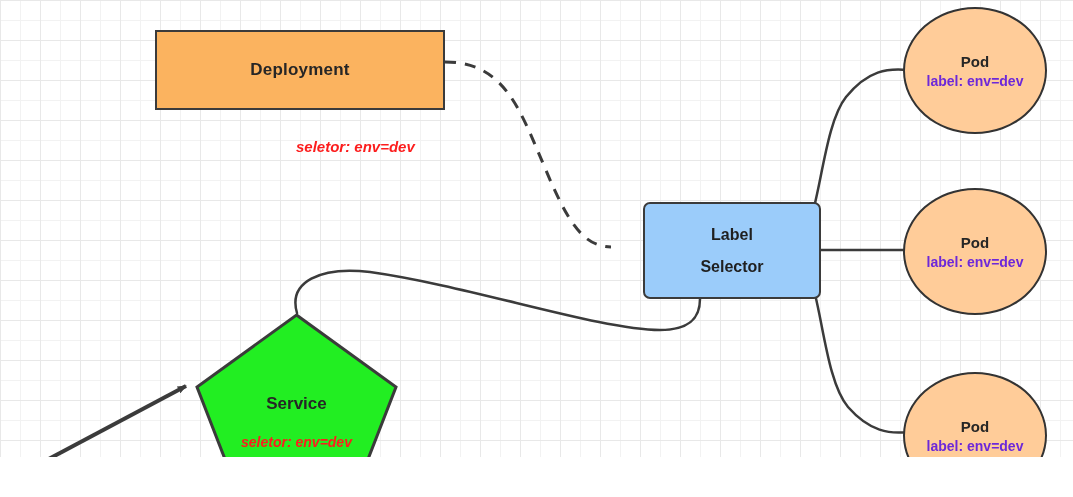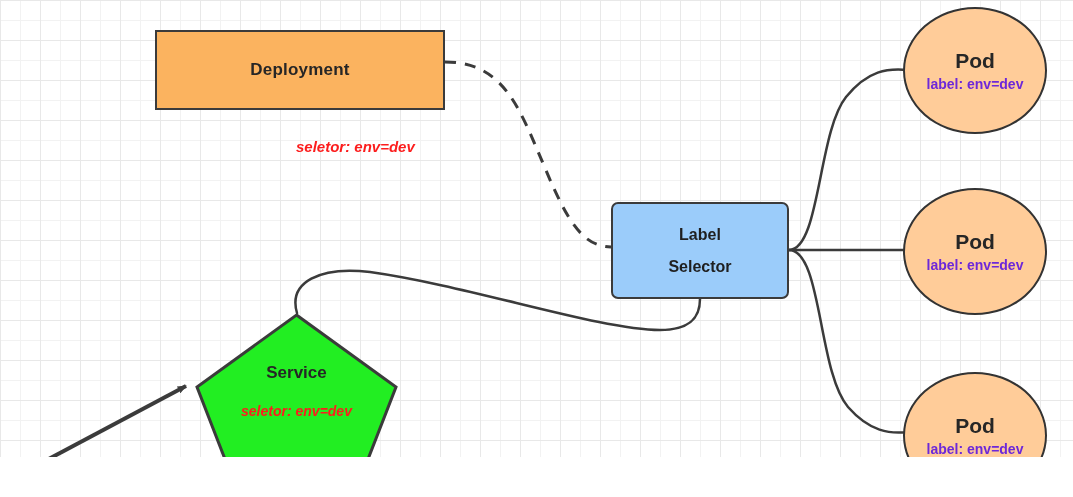--- a/index.html
+++ b/index.html
@@ -50,21 +50,21 @@
     border: 2px solid #3b3b3b;
   }
   #deployment-node .title {
     font-size: 17px;
     font-weight: bold;
     color: #262626;
     letter-spacing: 0.2px;
   }
   
   #label-selector-node {
-    left: 611px;
+    left: 643px;
     top: 202px;
     width: 178px;
     height: 97px;
     background: #9bccfa;
     border: 2px solid #3b3b3b;
     border-radius: 7px;
     gap: 14px;
   }
   #label-selector-node .title {
     font-size: 16px;
@@ -77,21 +77,21 @@
     height: 127px;
     background: #ffcc99;
     border: 2px solid #333333;
     border-radius: 50%;
     gap: 3px;
   }
   #pod-node-1 { left: 903px; top: 7px; }
   #pod-node-2 { left: 903px; top: 188px; }
   #pod-node-3 { left: 903px; top: 372px; }
   .pod-node .title {
-    font-size: 21px;
+    font-size: 15px;
     font-weight: bold;
     color: #262626;
   }
   .pod-node .sublabel {
     font-size: 14px;
     font-weight: bold;
     color: #6d28d9;
     white-space: nowrap;
   }
   
@@ -113,20 +113,21 @@
   }
   #service-node .title,
   #service-node .sublabel {
     position: relative;
     z-index: 2;
   }
   #service-node .title {
     font-size: 17px;
     font-weight: bold;
     color: #262626;
+    margin-top: 31px;
   }
   #service-node .sublabel {
     font-size: 14px;
     font-weight: bold;
     font-style: italic;
     color: #fc1d1d;
     white-space: nowrap;
   }
   
   #deployment-selector-label {

